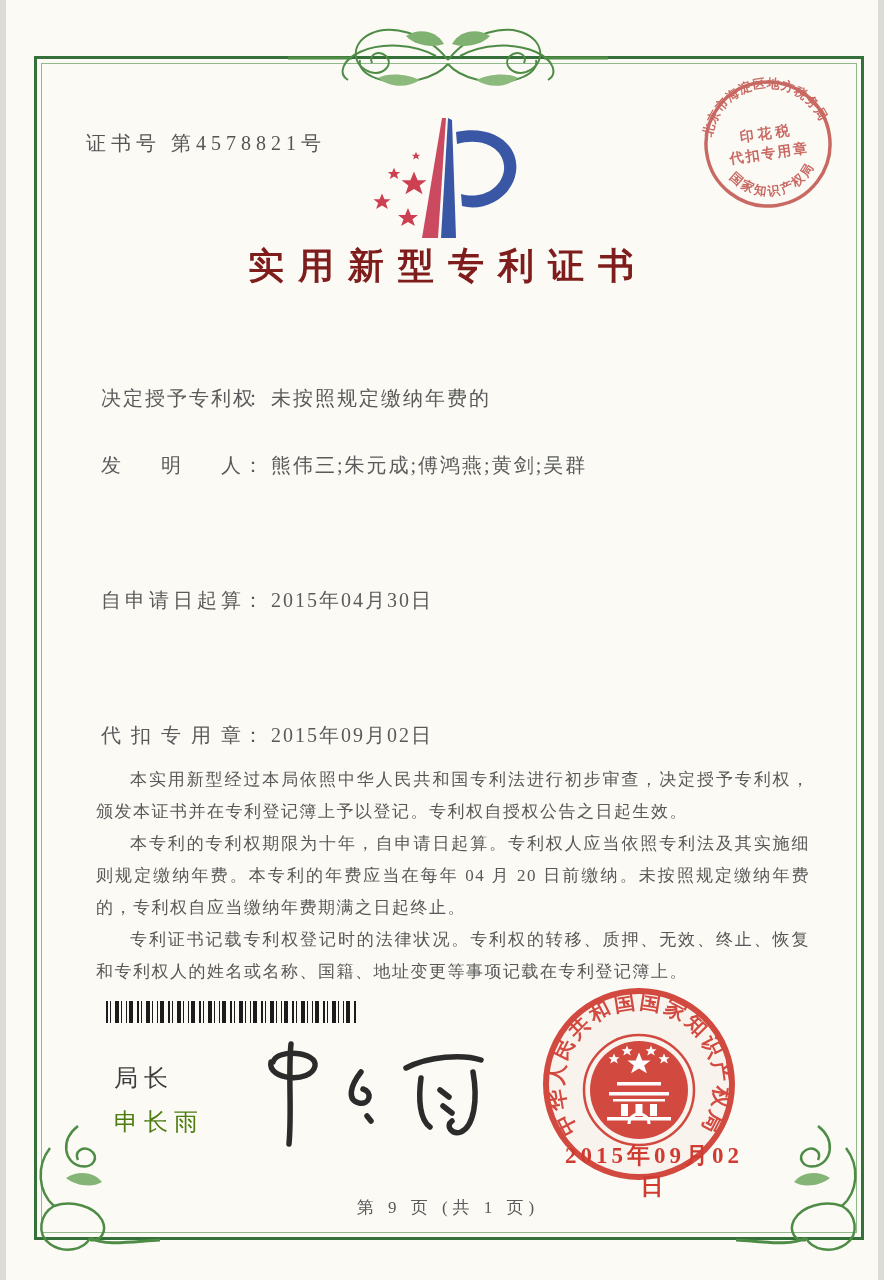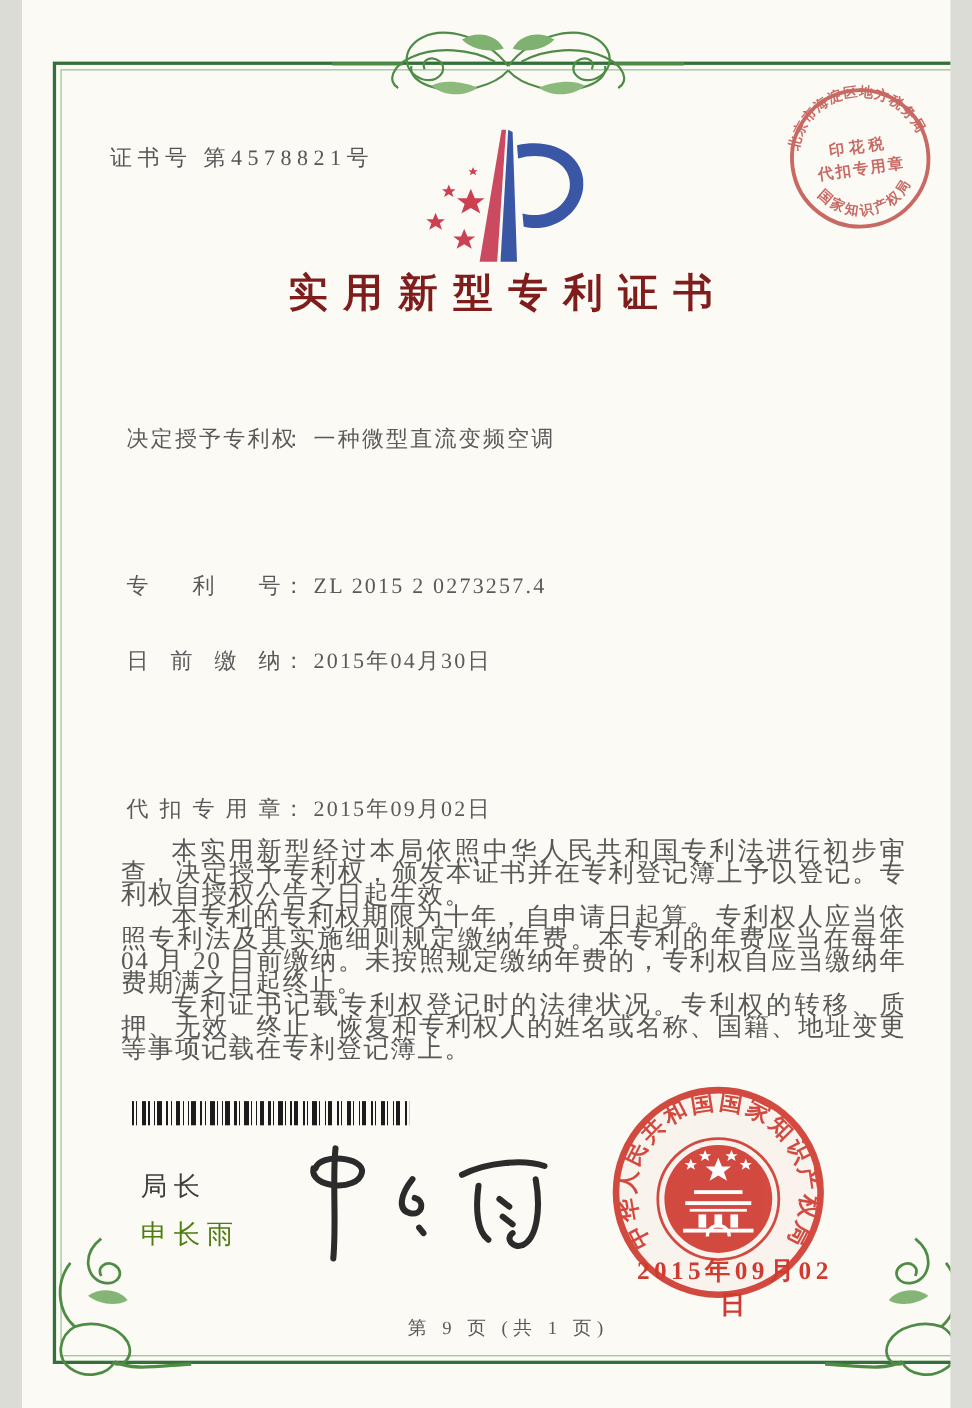--- a/index.html
+++ b/index.html
@@ -1,41 +1,42 @@
 <!DOCTYPE html>
 <html><head>
 <meta charset="utf-8">
 <style>
   html,body{margin:0;padding:0;background:#dcdcd6;}
   .page{
     position:relative; width:844px; height:1280px; margin:0 auto;
     background:#fbfaf5; overflow:hidden;
     font-family:"Liberation Serif","DejaVu Serif",serif;
     color:#4f4f4f;
+    padding-left:28px;
   }
   
   .frame{position:absolute; left:28px; top:56px; width:824px; height:1178px;
          border:3px solid #35703a;}
   .frame-inner{position:absolute; left:4px; top:4px; right:4px; bottom:4px;
          border:1px solid #8fb98a;}
   .ornament{position:absolute; pointer-events:none;}
   
   .cert-no{position:absolute; left:80px; top:130px; font-size:20px;
            letter-spacing:5px; color:#555;}
   
   .title{position:absolute; left:0; top:242px; width:884px; text-align:center;
          font-size:36px; font-weight:600; letter-spacing:14px; color:#7f1d1d;}
   
   .field{position:absolute; left:95px; font-size:20px; letter-spacing:2px;
          color:#5a5a5a; white-space:nowrap;}
   .flabel{display:inline-block; width:142px; text-align:justify; text-align-last:justify;}
   .fcolon{display:inline-block; margin-right:6px;}
   
-  .paras{position:absolute; left:90px; top:764px; width:714px; font-size:23px;
-         line-height:20px; letter-spacing:1.5px; color:#585858; text-align:justify;}
+  .paras{position:absolute; left:90px; top:764px; width:714px; font-size:17px;
+         line-height:32px; letter-spacing:1.5px; color:#585858; text-align:justify;}
   .paras p{margin:0; text-indent:2em;}
   
   .barcode{position:absolute; left:100px; top:1001px; width:252px; height:22px;
     background:repeating-linear-gradient(90deg,
       #1c1c1c 0 2px, #fbfaf5 2px 4px, #1c1c1c 4px 5px, #fbfaf5 5px 9px,
       #1c1c1c 9px 13px, #fbfaf5 13px 15px, #1c1c1c 15px 16px, #fbfaf5 16px 20px,
       #1c1c1c 20px 21px, #fbfaf5 21px 23px, #1c1c1c 23px 27px, #fbfaf5 27px 31px);}
   .director-title{position:absolute; left:108px; top:1062px; font-size:24px;
          letter-spacing:6px; color:#3d3d3d; font-family:"Liberation Sans","DejaVu Sans",sans-serif;}
   .director-name{position:absolute; left:108px; top:1106px; font-size:24px;
@@ -122,27 +123,27 @@
     <text font-size="12.5" fill="#c0504a" letter-spacing="2" font-weight="600">
       <textPath href="#taxBot" startOffset="50%" text-anchor="middle">国家知识产权局</textPath>
     </text>
     <text x="70" y="64" text-anchor="middle" font-size="14" letter-spacing="4" fill="#c0504a" font-weight="600">印花税</text>
     <text x="70" y="84" text-anchor="middle" font-size="14" letter-spacing="2" fill="#c0504a" font-weight="600">代扣专用章</text>
   </svg>
 
   <div class="title">实用新型专利证书</div>
 
   <div class="field" style="top:385px">
-    <span class="flabel">决定授予专利权</span><span class="fcolon">：</span><span class="fvalue">一种微型直流变频空调</span>
-  </div>
-  <div class="field" style="top:519px">
-    <span class="flabel">专利号</span><span class="fcolon">：</span><span class="fvalue">ZL 2015 2 0273257.4</span>
+    <span class="flabel">决定授予专利权</span><span class="fcolon">：</span><span class="fvalue">未按照规定缴纳年费的</span>
+  </div>
+  <div class="field" style="top:452px">
+    <span class="flabel">发明人</span><span class="fcolon">：</span><span class="fvalue">熊伟三;朱元成;傅鸿燕;黄剑;吴群</span>
   </div>
   <div class="field" style="top:587px">
-    <span class="flabel">日前缴纳</span><span class="fcolon">：</span><span class="fvalue">2015年04月30日</span>
+    <span class="flabel">自申请日起算</span><span class="fcolon">：</span><span class="fvalue">2015年04月30日</span>
   </div>
   <div class="field" style="top:722px">
     <span class="flabel">代扣专用章</span><span class="fcolon">：</span><span class="fvalue">2015年09月02日</span>
   </div>
 
   <div class="paras">
     <p>本实用新型经过本局依照中华人民共和国专利法进行初步审查，决定授予专利权，颁发本证书并在专利登记簿上予以登记。专利权自授权公告之日起生效。</p>
     <p>本专利的专利权期限为十年，自申请日起算。专利权人应当依照专利法及其实施细则规定缴纳年费。本专利的年费应当在每年 04 月 20 日前缴纳。未按照规定缴纳年费的，专利权自应当缴纳年费期满之日起终止。</p>
     <p>专利证书记载专利权登记时的法律状况。专利权的转移、质押、无效、终止、恢复和专利权人的姓名或名称、国籍、地址变更等事项记载在专利登记簿上。</p>
   </div>

